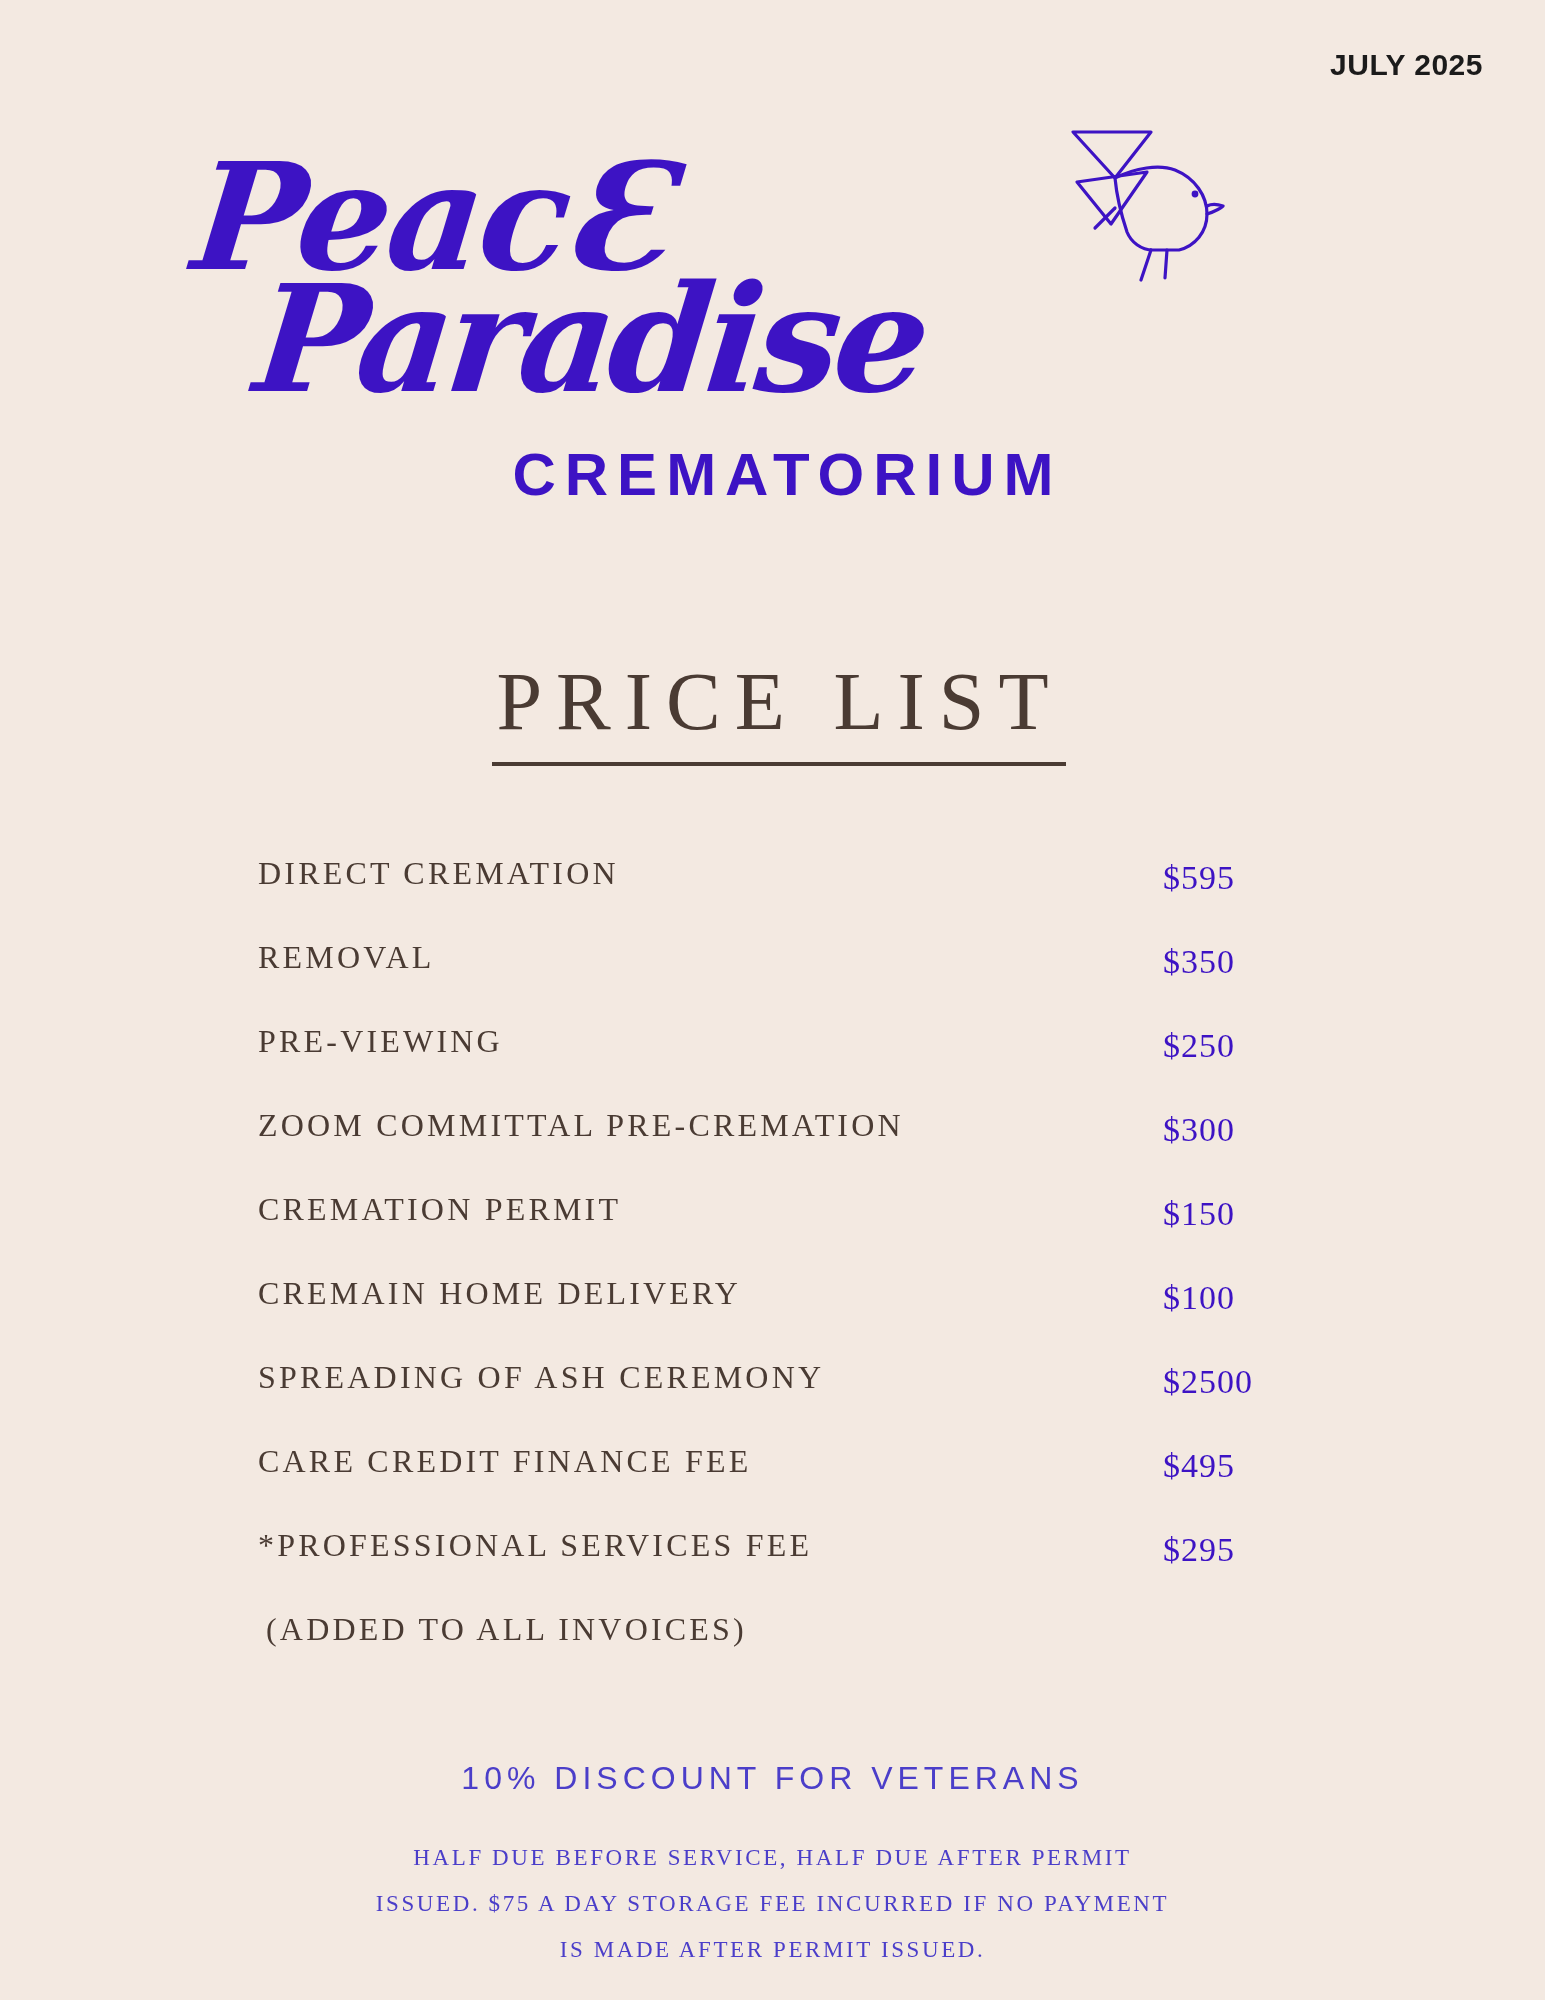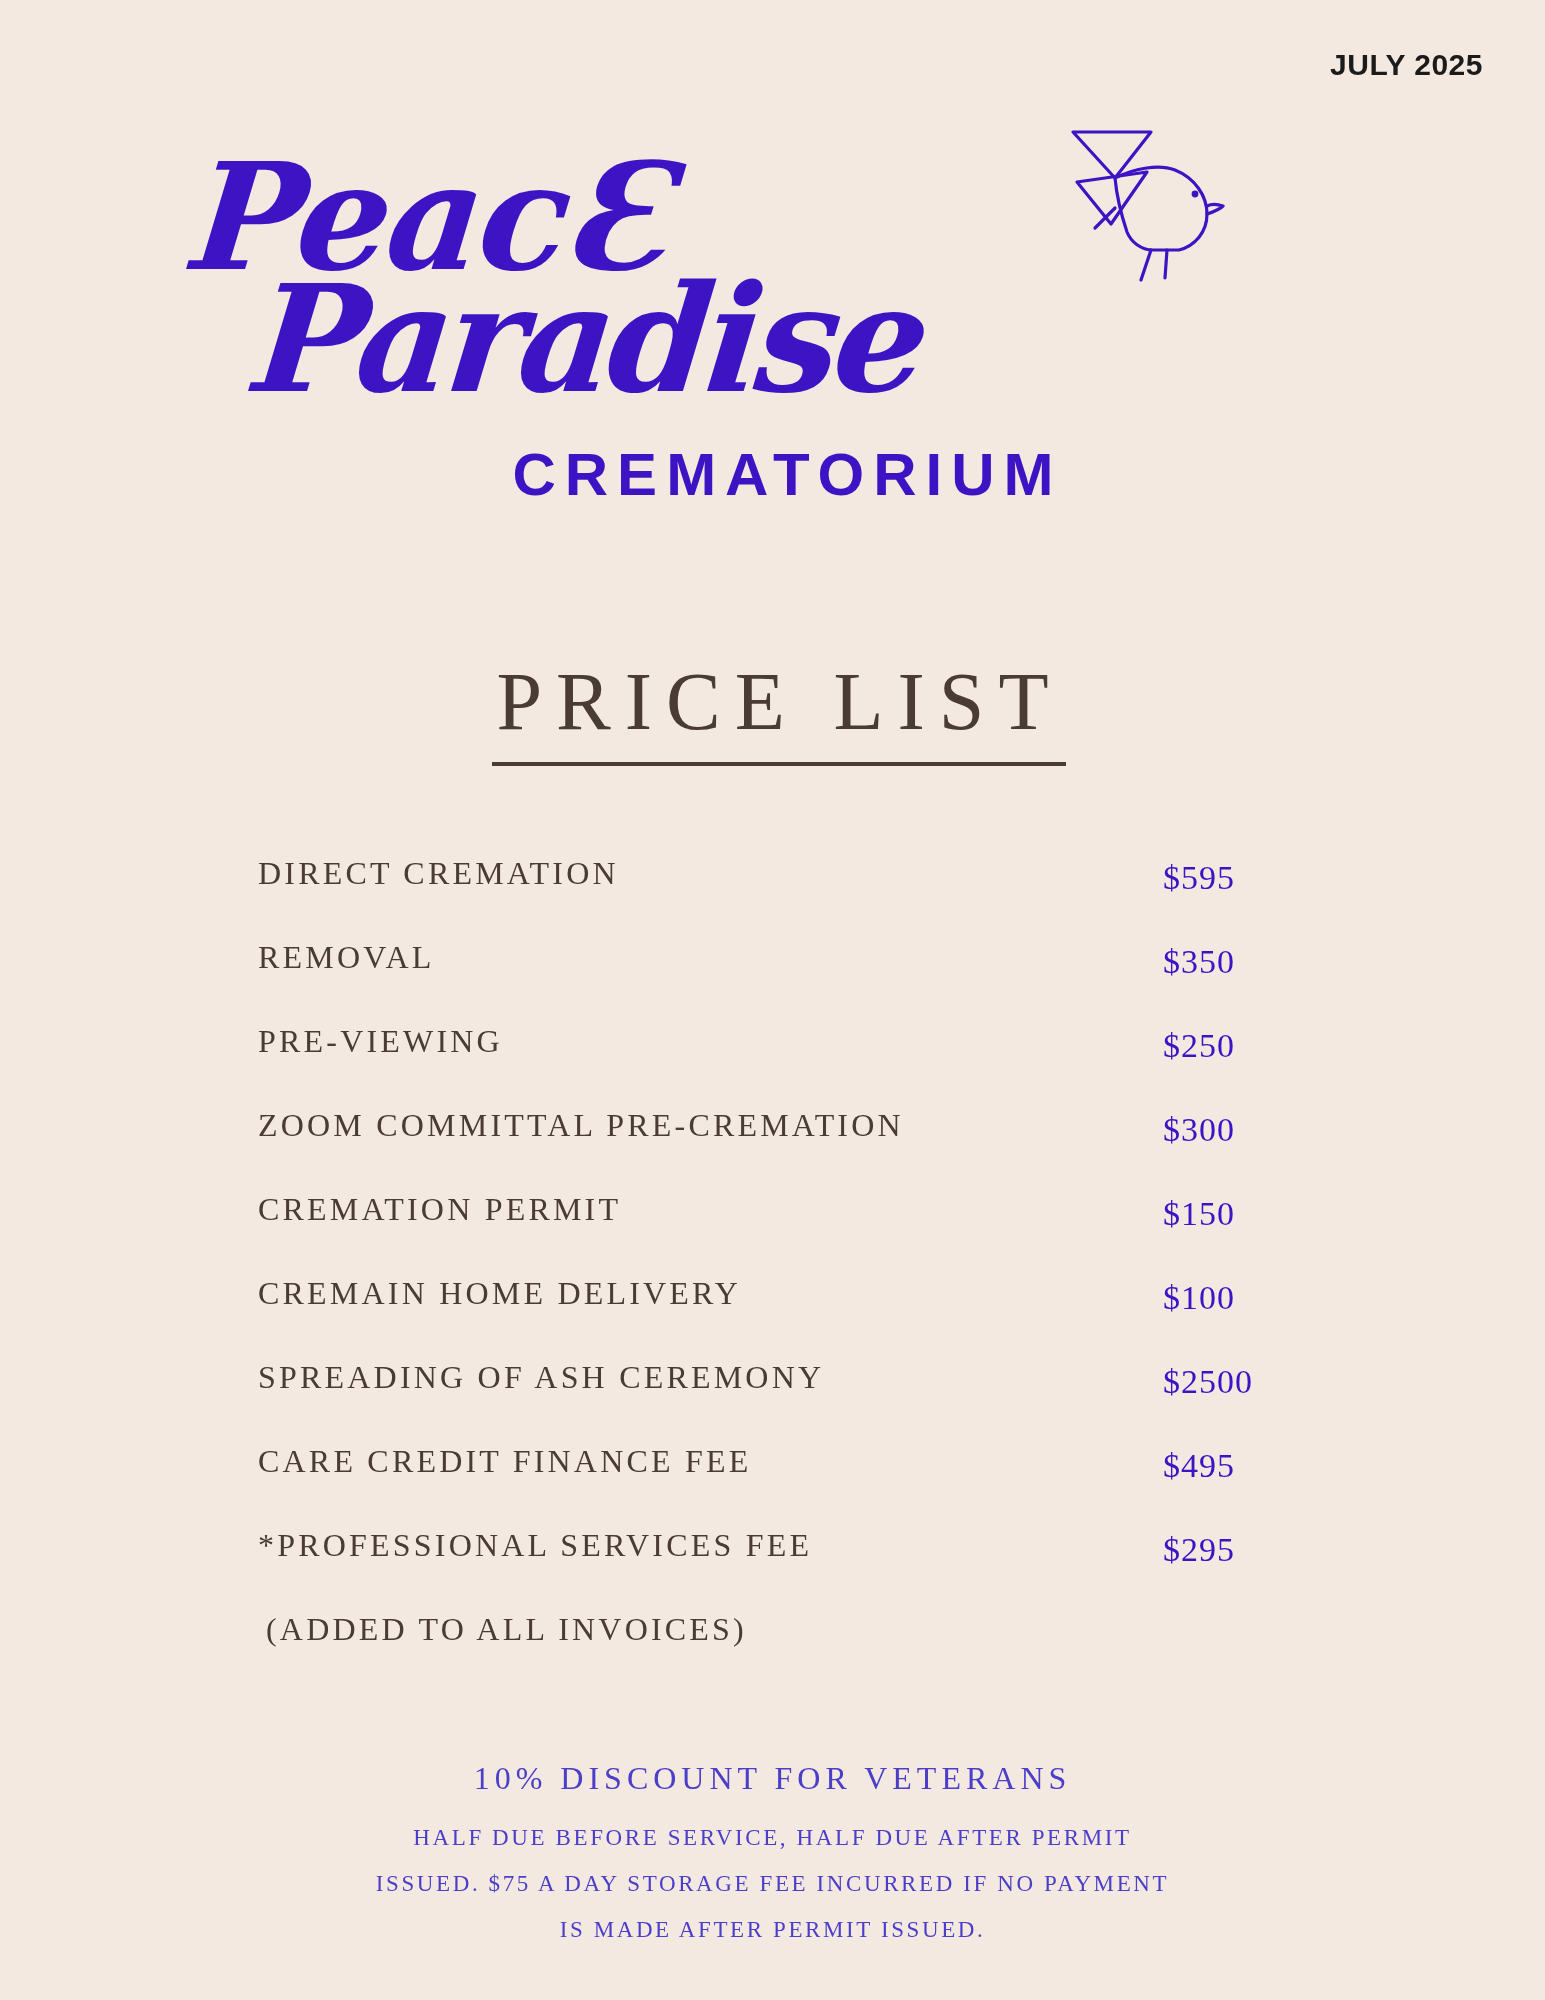--- a/index.html
+++ b/index.html
@@ -166,25 +166,25 @@
 
   
   .footer {
     position: absolute;
     top: 1760px;
     left: 0;
     width: 1545px;
     text-align: center;
   }
   .veteran-line {
-    font-family: Liberation Serif, serif;
+    font-family: Liberation Sans, sans-serif;
     font-size: 32px;
     letter-spacing: 5px;
     color: #4b3ec9;
-    margin-bottom: 18px;
+    margin-bottom: 38px;
   }
   .fine-print {
     font-family: "Liberation Serif", serif;
     font-size: 23px;
     letter-spacing: 2.6px;
     color: #4b3ec9;
     line-height: 46px;
     width: 1000px;
     margin: 0 auto;
   }

